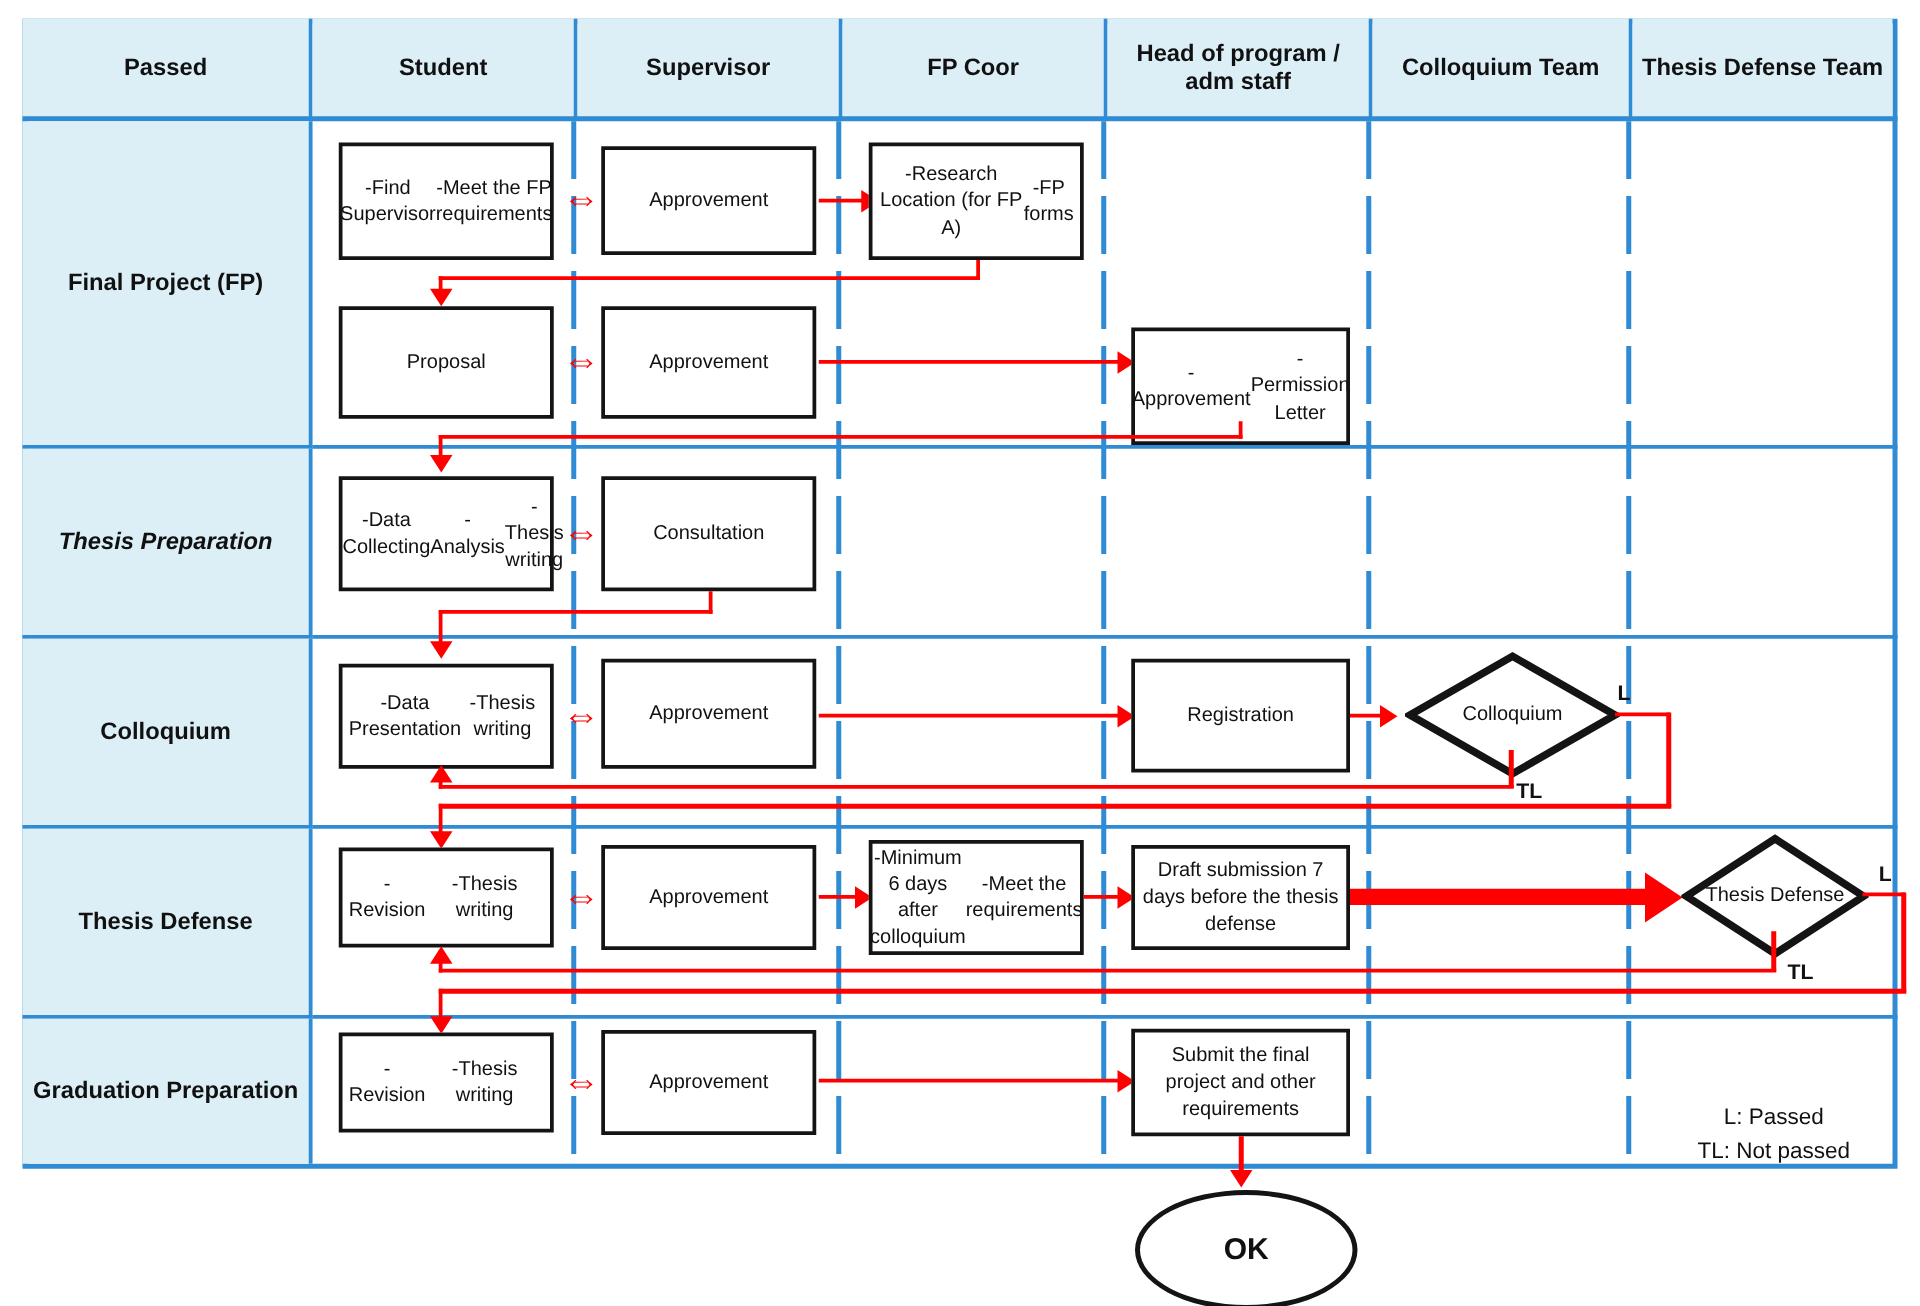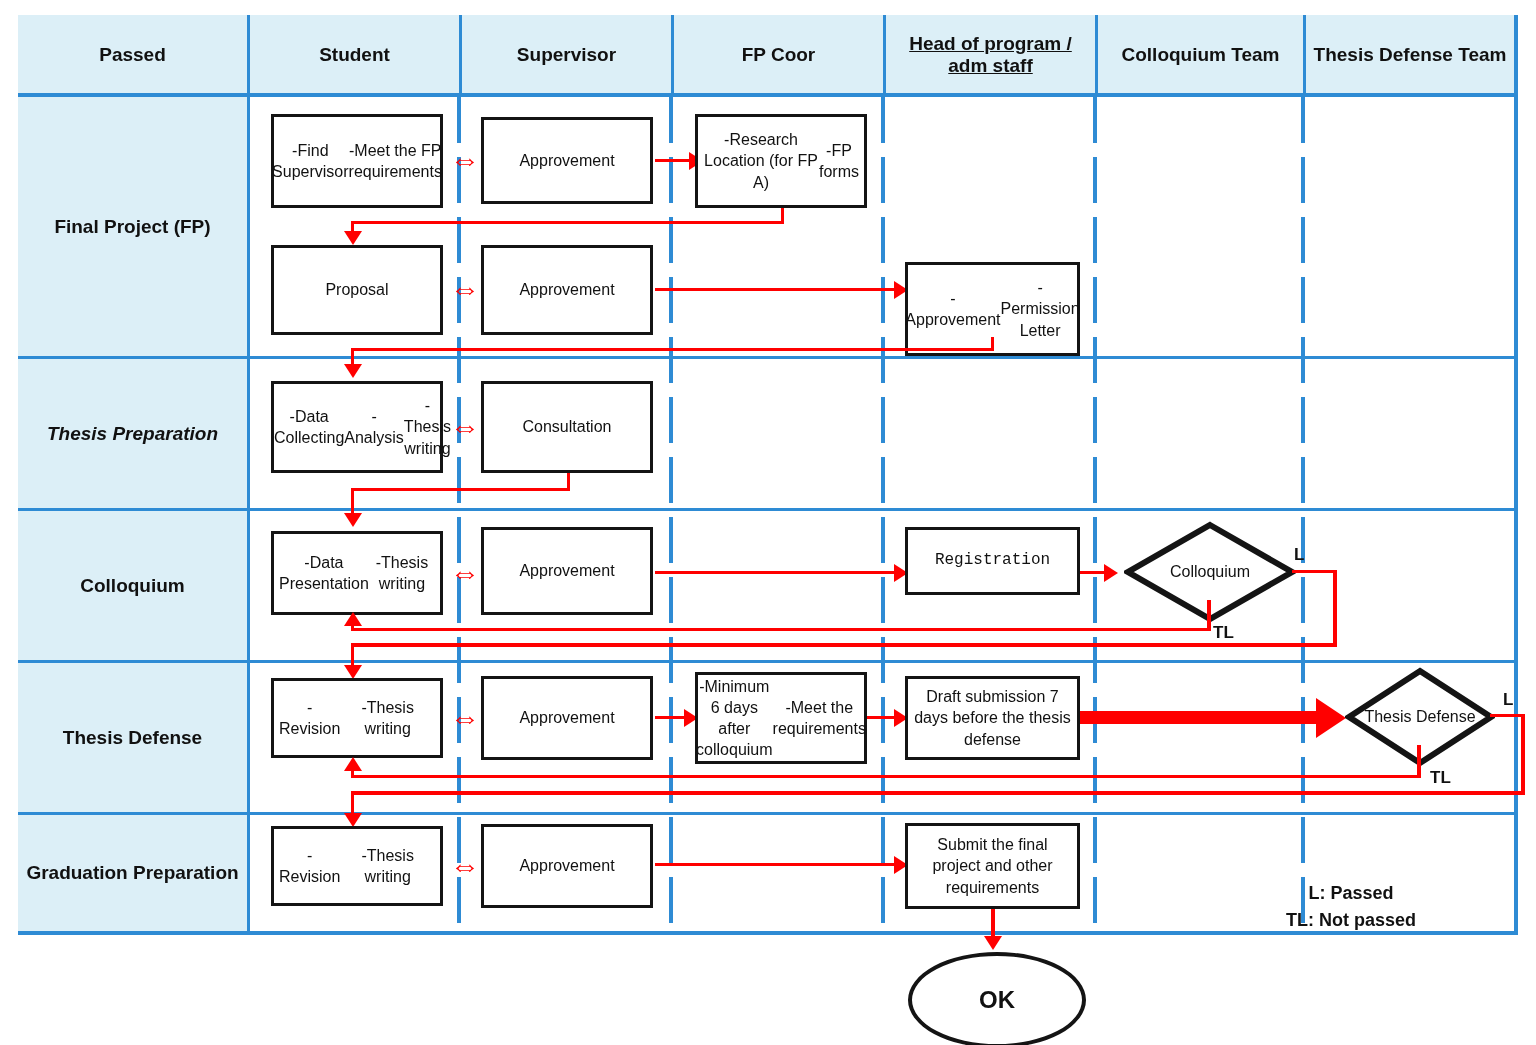--- a/index.html
+++ b/index.html
@@ -70,21 +70,21 @@
 
 <div id="canvas">
 
   <div class="frame"></div>
 
   <div class="hdr-row">
     <div class="hdr-cell" style="left:0px;width:232px;">Passed</div>
     <div class="hdr-cell" style="left:232px;width:212px;">Student</div>
     <div class="hdr-cell" style="left:444px;width:212px;">Supervisor</div>
     <div class="hdr-cell" style="left:656px;width:212px;">FP Coor</div>
-    <div class="hdr-cell" style="left:868px;width:212px;text-decoration:underline;">Head of program / adm staff</div>
+    <div class="hdr-cell" style="left:868px;width:212px;">Head of program / adm staff</div>
     <div class="hdr-cell" style="left:1080px;width:208px;">Colloquium Team</div>
     <div class="hdr-cell last" style="left:1288px;width:208px;">Thesis Defense Team</div>
   </div>
   <div class="hdr-underline"></div>
 
   <div class="phase-cell" style="top:97px;height:262px;">Final Project (FP)</div>
   <div class="phase-cell" style="top:359px;height:152px;font-style:italic;">Thesis Preparation</div>
   <div class="phase-cell" style="top:511px;height:152px;">Colloquium</div>
   <div class="phase-cell" style="top:663px;height:152px;">Thesis Defense</div>
   <div class="phase-cell lastrow" style="top:815px;height:116px;">Graduation Preparation</div>
@@ -161,21 +161,21 @@
       <span style="display:block">-Thesis writing</span>
     </div>
 
   <div class="dbl" style="left:443px;top:559px;width:44px;height:28px;">⇔</div>
 
   <div class="box" style="left:481px;top:527px;width:172px;height:88px;">Approvement</div>
 
   <div class="rl rl-h" style="left:655px;top:571px;width:243px;"></div>
   <div class="tri tri-r" style="left:894px;top:564px;"></div>
 
-  <div class="box" style="left:905px;top:527px;width:175px;height:68px;font-family:Liberation Mono, monospace;">Registration</div>
+  <div class="box" style="left:905px;top:527px;width:175px;height:91px;">Registration</div>
 
   <div class="rl rl-h" style="left:1080px;top:571px;width:28px;"></div>
   <div class="tri tri-r" style="left:1104px;top:564px;"></div>
 
   <div class="diamond" style="left:1124px;top:521px;width:172px;height:102px;">
     <svg class="dshape" viewBox="0 0 172 102" preserveAspectRatio="none">
       <polygon points="86,4 168,51 86,98 4,51" fill="#ffffff" stroke="#141414" stroke-width="6"></polygon>
     </svg>
     <div class="dlabel">Colloquium</div>
   </div>
@@ -250,18 +250,18 @@
   <div class="rl rl-h" style="left:655px;top:863px;width:243px;"></div>
   <div class="tri tri-r" style="left:894px;top:856px;"></div>
 
   <div class="box" style="left:905px;top:823px;width:175px;height:86px;">Submit the final project and other requirements</div>
 
   <div class="rl rl-v" style="left:991px;top:909px;width:4px;height:36px;"></div>
   <div class="tri tri-d" style="left:984px;top:936px;"></div>
 
   <div class="ellipse" style="left:908px;top:952px;width:170px;height:88px;">OK</div>
 
-  <div class="legend" style="left:1256px;top:880px;width:190px;font-weight:bold;">
+  <div class="legend" style="left:1324px;top:880px;width:190px;">
     <div>L: Passed</div>
     <div>TL: Not passed</div>
   </div>
 
 </div>
 
 </body></html>

